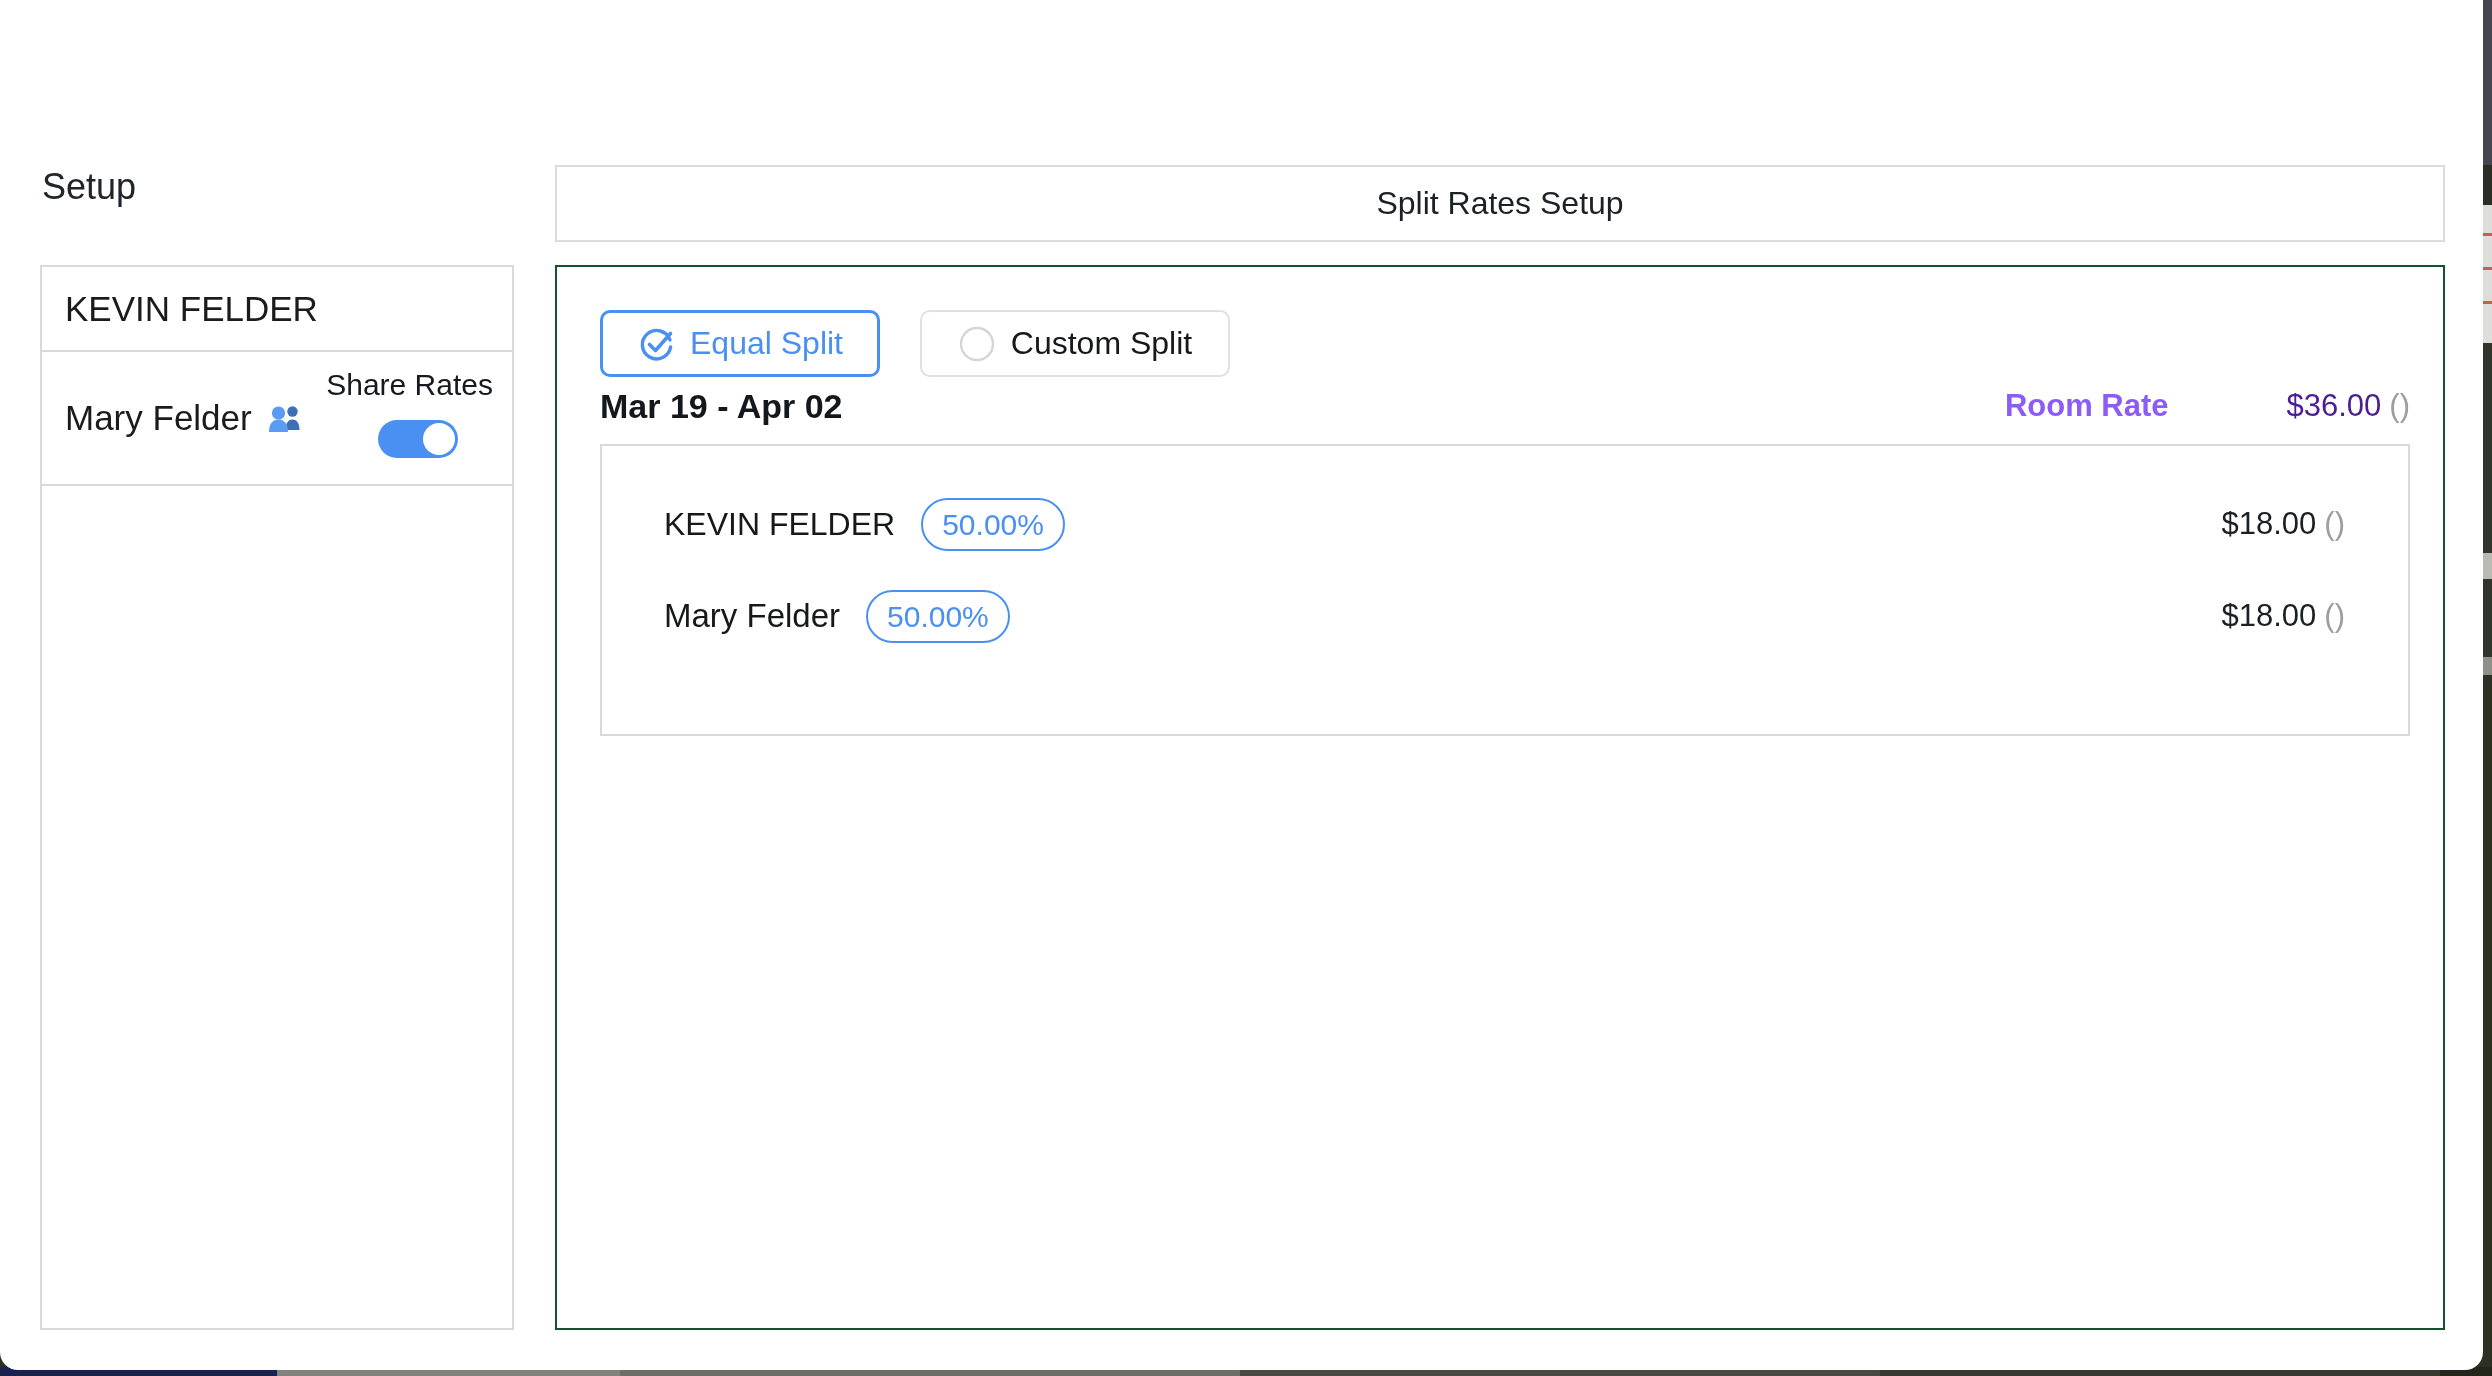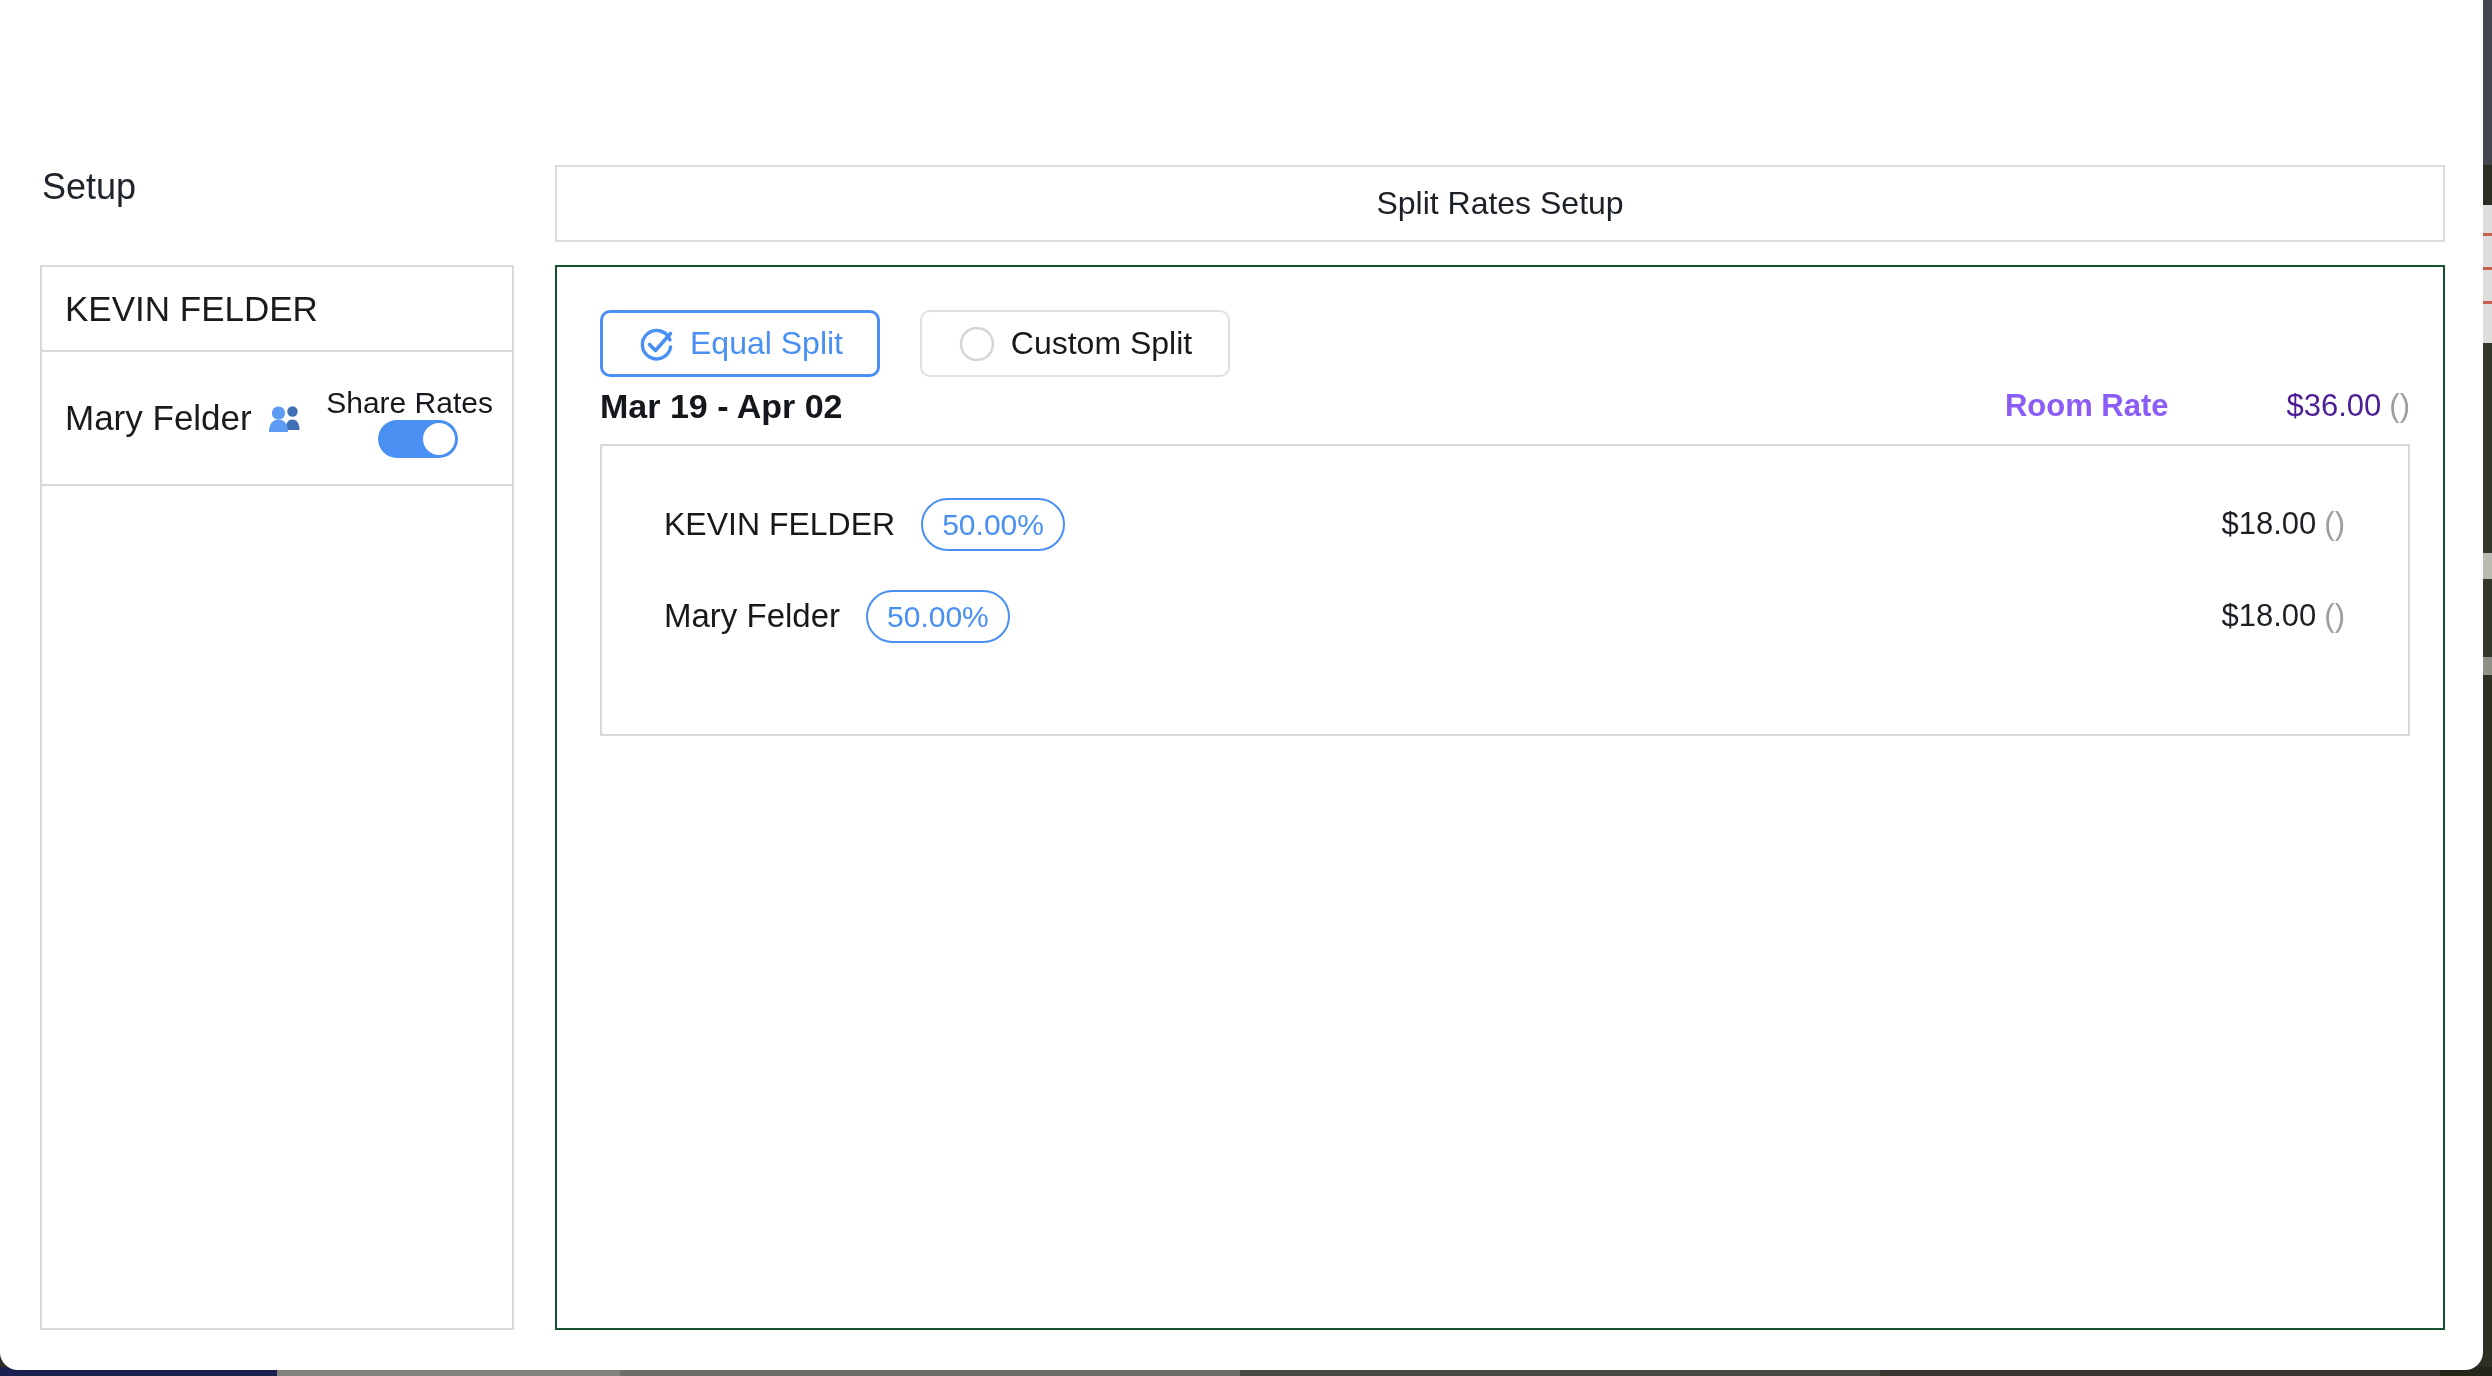--- a/index.html
+++ b/index.html
@@ -45,21 +45,21 @@
   
   .guests-label{position:absolute;left:42px;top:166px;font-size:36px;color:#20252c;}
   .guest-box{position:absolute;left:40px;top:265px;width:474px;height:1065px;
              border:2px solid #d9d9d9;box-sizing:border-box;background:#fff;}
   .guest-primary{height:85px;border-bottom:2px solid #d9d9d9;box-sizing:border-box;
                  display:flex;align-items:center;padding-left:23px;
                  font-size:35px;color:#1b1b1b;}
   .guest-row{position:relative;height:134px;border-bottom:2px solid #d9d9d9;box-sizing:border-box;}
   .guest-name-wrap{position:absolute;left:23px;top:0;height:100%;display:flex;align-items:center;gap:13px;}
   .guest-name{font-size:35px;color:#1b1b1b;}
-  .share-label{position:absolute;right:19px;top:34px;font-size:30px;color:#16191d;}
+  .share-label{position:absolute;right:19px;top:16px;font-size:30px;color:#16191d;}
   .toggle{position:absolute;right:54px;top:68px;width:80px;height:38px;border-radius:19px;
           background:#4a90f2;cursor:pointer;}
   .knob{position:absolute;right:3px;top:3px;width:32px;height:32px;border-radius:50%;background:#ffffff;}
 
   
   .setup-header{position:absolute;left:555px;top:165px;width:1890px;height:77px;
                 border:2px solid #dcdcdc;box-sizing:border-box;background:#fff;
                 display:flex;align-items:center;justify-content:center;
                 font-size:32px;color:#1c2128;}
   .setup-panel{position:absolute;left:555px;top:265px;width:1890px;height:1065px;

